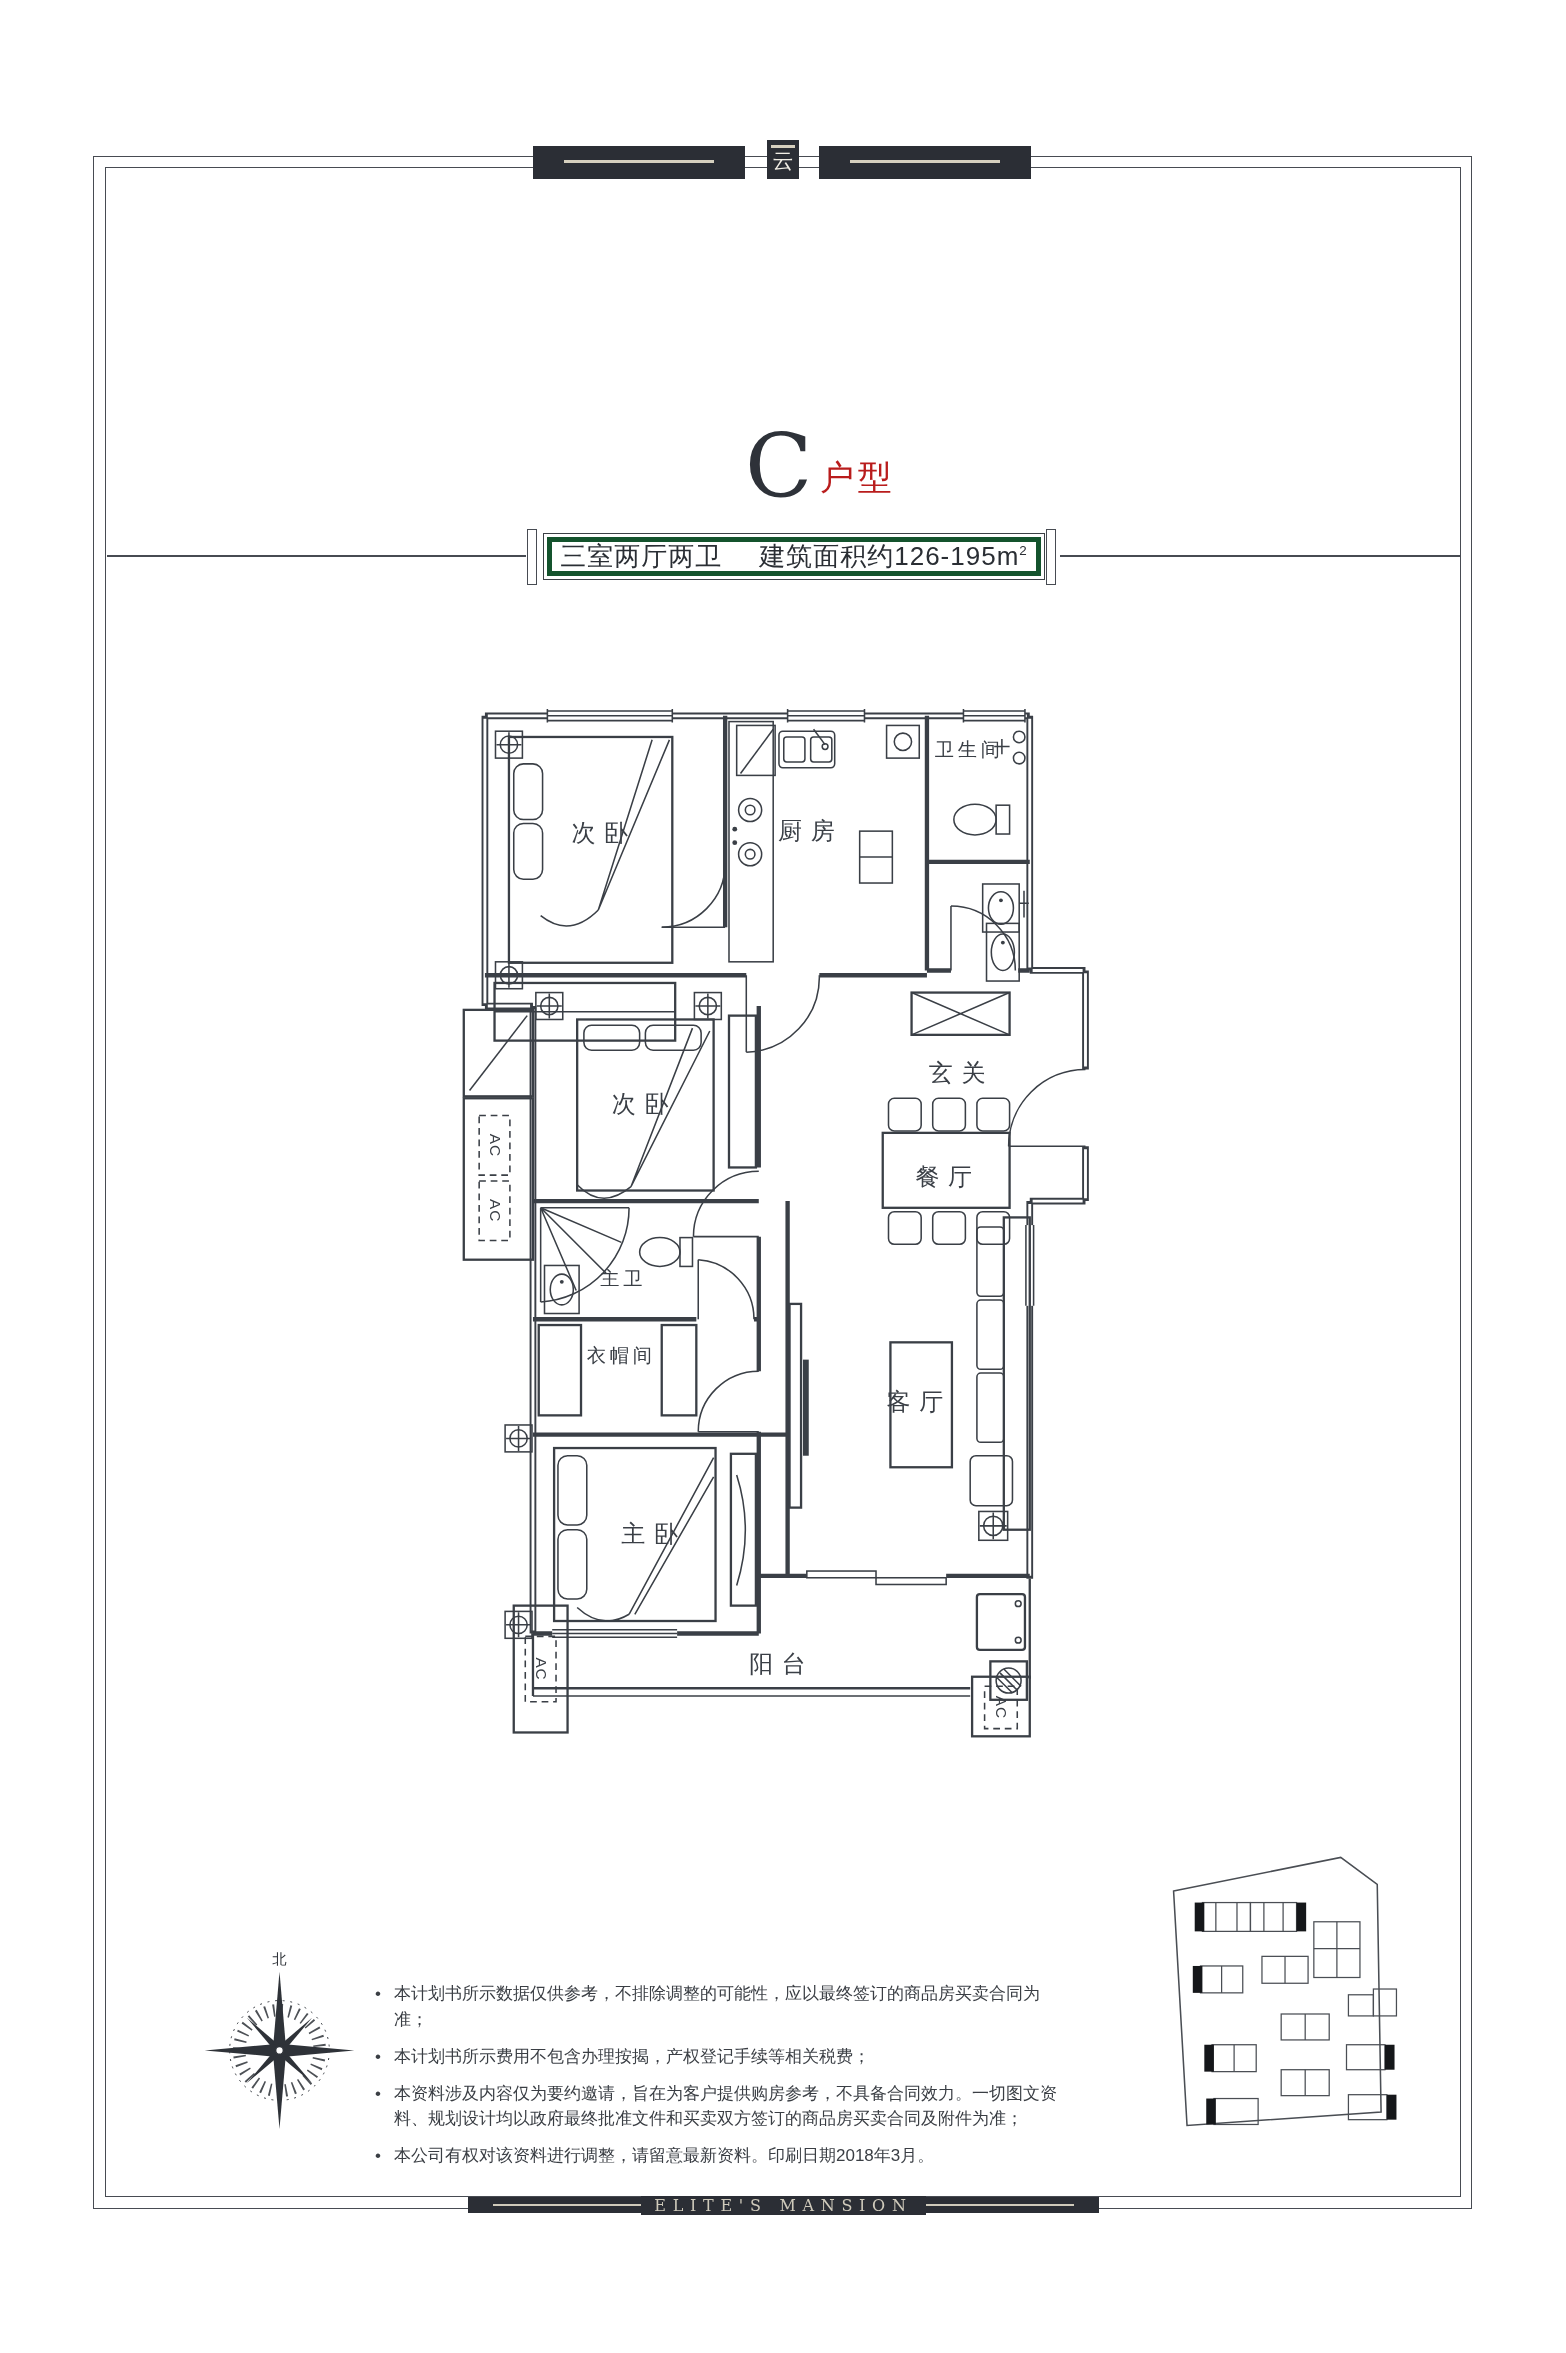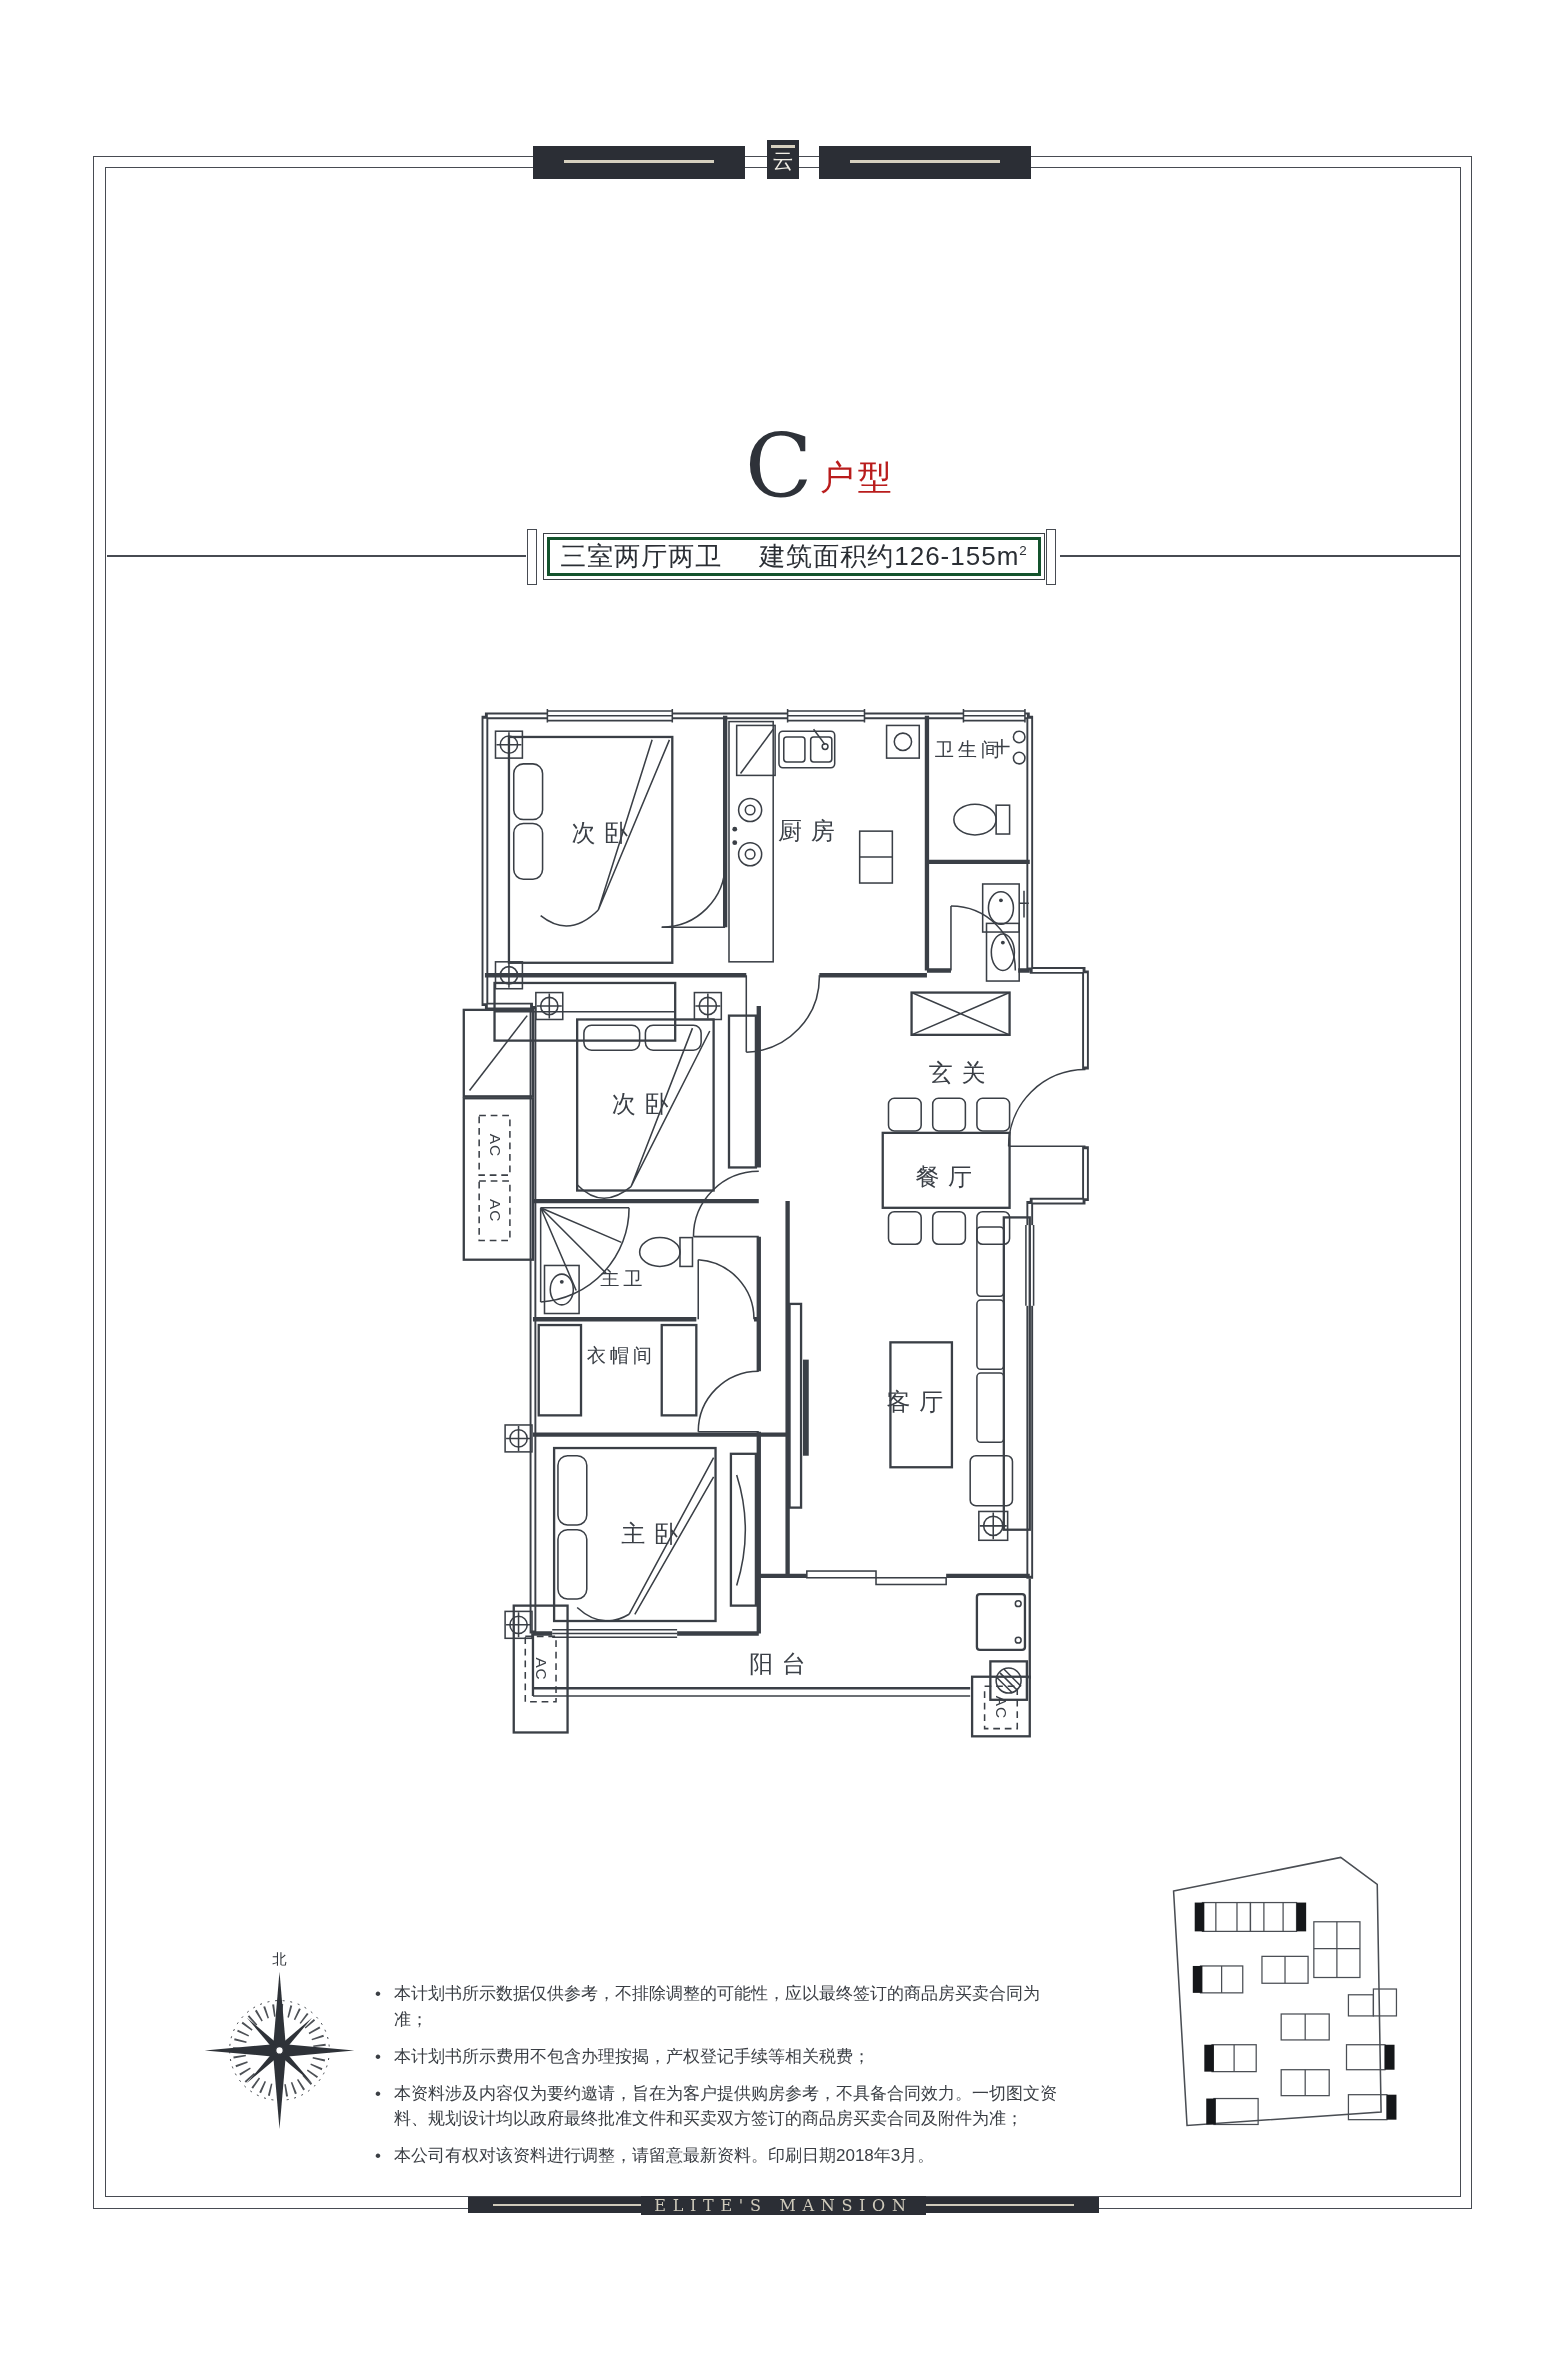--- a/index.html
+++ b/index.html
@@ -22,21 +22,21 @@
   .title-letter{font-family:"DejaVu Serif","Liberation Serif",serif;font-size:88px;line-height:0.85;color:#2e3239;}
   .title-suffix{font-size:34px;letter-spacing:3.8px;margin:0 0 3.8px 7.7px;color:#b91c1c;}
   
   .spec-line{top:555px;height:1.9px;background:#474b52;}
   .spec-line.l{left:107px;width:419px;}
   .spec-line.r{left:1060px;width:401px;}
   .spec-tick{top:529px;width:7.7px;height:54px;border:1.9px solid #474b52;background:#fff;z-index:2;}
   .spec-tick.l{left:527px;}
   .spec-tick.r{left:1046px;}
   .spec-box{left:543px;top:533px;width:500px;height:45px;border:1.9px solid #3c4046;background:#fff;z-index:2;}
-  .spec-box-inner{position:absolute;inset:2.9px;border:3px solid #14532d;display:flex;align-items:center;
+  .spec-box-inner{position:absolute;inset:2.9px;border:5px solid #14532d;display:flex;align-items:center;
                   justify-content:center;gap:37px;font-size:26px;color:#2a2e34;letter-spacing:1px;white-space:nowrap;}
   .spec-box-inner sup{font-size:13.4px;}
   
   .fp{left:456px;top:687px;}
   .fp *{vector-effect:none;}
   .fp .ln{stroke:#3a3f46;fill:none;stroke-width:1.6;}
   .fp .w7{stroke:#3a3f46;fill:none;stroke-width:7;}
   .fp .w5{stroke:#3a3f46;fill:none;stroke-width:4.5;}
   .fp .w3{stroke:#3a3f46;fill:none;stroke-width:2.4;}
   .fp .core{stroke:#ffffff;fill:none;stroke-width:3;}
@@ -86,21 +86,21 @@
     <span class="title-suffix">户型</span>
   </div>
 
   <div class="abs spec-line l"></div>
   <div class="abs spec-line r"></div>
   <div class="abs spec-tick l"></div>
   <div class="abs spec-tick r"></div>
   <div class="abs spec-box">
     <div class="spec-box-inner">
       <span>三室两厅两卫</span>
-      <span><span>建筑面积约126-155m</span><sup>2</sup></span>
+      <span><span>建筑面积约126-195m</span><sup>2</sup></span>
     </div>
   </div>
 
   <svg class="abs fp" width="644" height="1057" viewBox="0 0 670 1100">
     <defs>
       <pattern id="hz" width="8" height="8" patternUnits="userSpaceOnUse">
           <path d="M0,4 H8" stroke="#3a3f46" stroke-width="1.1"></path>
         </pattern>
       <pattern id="vt" width="11" height="60" patternUnits="userSpaceOnUse">
           <path d="M5,4 V56 M5,4 l4,8 M5,4 l-4,8 M5,56 l4,-8 M5,56 l-4,-8" stroke="#3a3f46" stroke-width="1.1" fill="none"></path>

